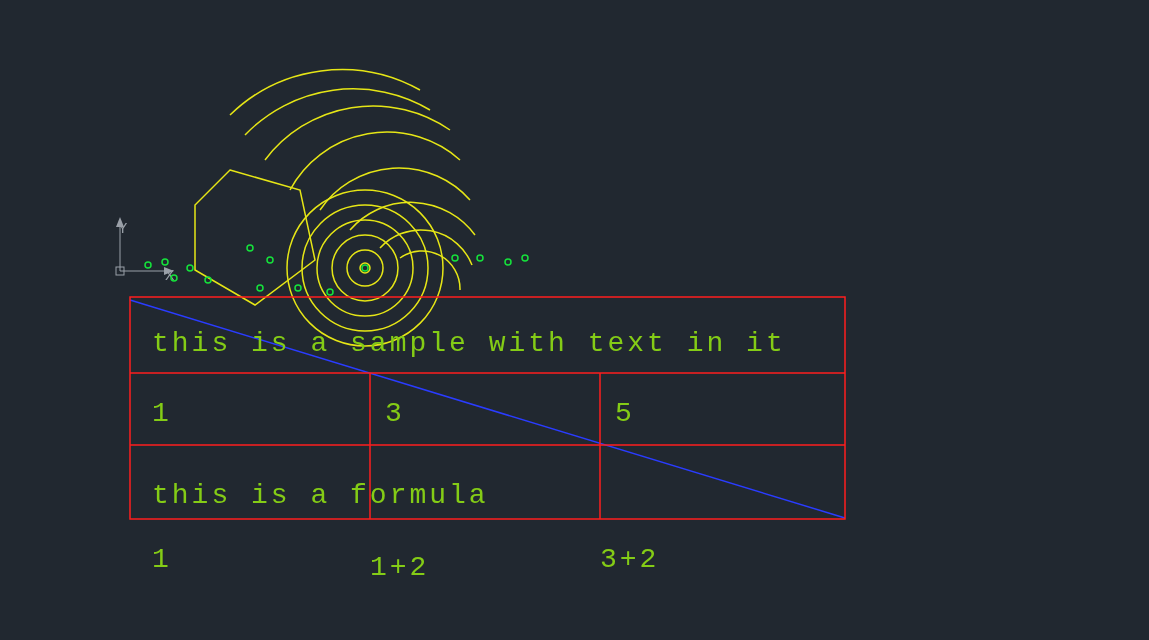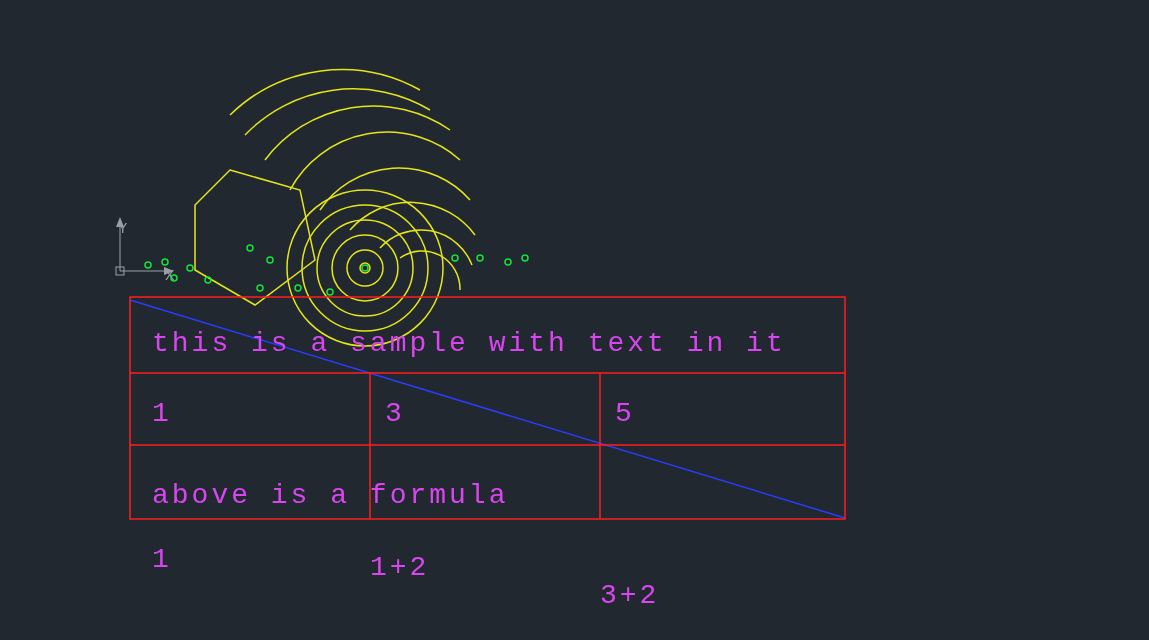--- a/index.html
+++ b/index.html
@@ -30,34 +30,34 @@
   }
   .ucs-x { left: 45px; top: -8px; }
   .ucs-y { left: -2px; top: -55px; }
   svg.drawing {
     position: absolute;
     left: 0;
     top: 0;
   }
   .cad-text {
     position: absolute;
-    color: #d946ef;
+    color: #84cc16;
     font-family: "Courier New", monospace;
     font-size: 28px;
     letter-spacing: 3px;
     white-space: nowrap;
   }
   .row1 { left: 152px; top: 328px; }
   .r2c1 { left: 152px; top: 398px; }
   .r2c2 { left: 385px; top: 398px; }
   .r2c3 { left: 615px; top: 398px; }
   .row3 { left: 152px; top: 480px; }
   .fr1  { left: 152px; top: 544px; }
   .fr2  { left: 370px; top: 544px; margin-top: 8px; }
-  .fr3  { left: 600px; top: 544px; margin-top: 36px; }
+  .fr3  { left: 600px; top: 544px; }
 </style>
 </head>
 <body>
 
 <div class="canvas">
 
   <div class="ucs">
     <svg width="70" height="70" viewBox="0 0 70 70" style="position:absolute;left:-8px;top:-60px;">
       <rect x="4" y="52" width="8" height="8" fill="none" stroke="#9aa0a8" stroke-width="1"></rect>
       <line x1="8" y1="56" x2="8" y2="6" stroke="#9aa0a8" stroke-width="1"></line>
@@ -125,19 +125,19 @@
     </g>
 
   </svg>
 
   <div class="cad-text row1">this is a sample with text in it</div>
 
   <div class="cad-text r2c1">1</div>
   <div class="cad-text r2c2">3</div>
   <div class="cad-text r2c3">5</div>
 
-  <div class="cad-text row3">above is a formula</div>
+  <div class="cad-text row3">this is a formula</div>
 
   <div class="cad-text fr1">1</div>
   <div class="cad-text fr2">1+2</div>
   <div class="cad-text fr3">3+2</div>
 
 </div>
 
 </body></html>

